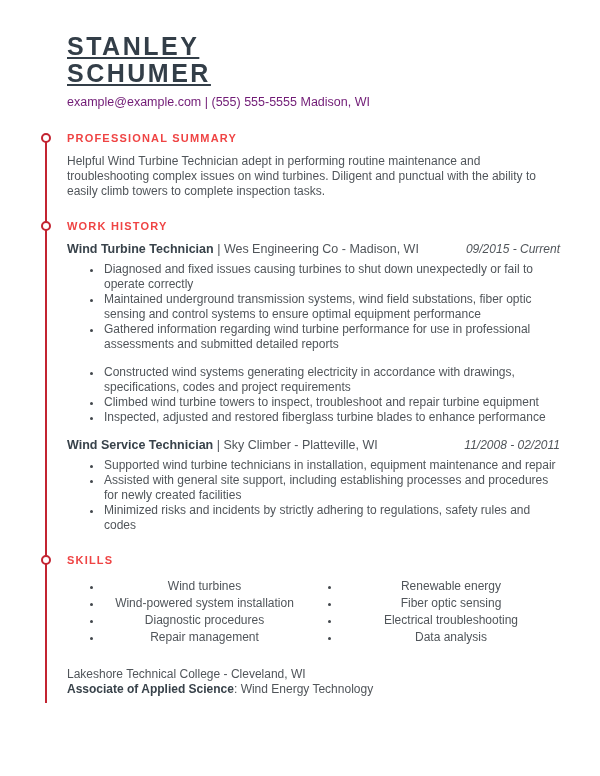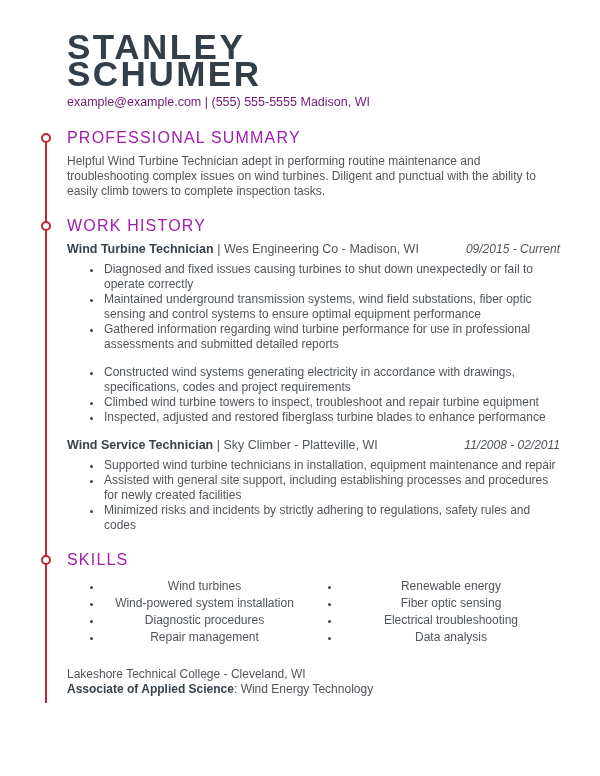--- a/index.html
+++ b/index.html
@@ -10,45 +10,46 @@
     font-family: "Liberation Sans", sans-serif;
   }
   .page {
     width: 600px; height: 776px;
     padding: 33px 40px 0 67px;
     overflow: hidden;
     background: #ffffff;
   }
   
   .name {
-    font-size: 35px; font-weight: bold;
+    font-size: 25px; font-weight: bold;
     letter-spacing: 2.5px; line-height: 27px;
     color: #333e48;
+    text-decoration: underline;
   }
   .name span { display: block; }
   .contact {
     margin-top: 8px;
     font-size: 12.5px; line-height: 14px;
     color: #701a75;
   }
   
   .tl { position: relative; margin-top: 22px; padding-bottom: 6px; }
   .tl::before {
     content: "";
     position: absolute; left: -22px; top: 7px; bottom: 0;
     width: 2px; background: #c32431;
   }
   section { margin: 0 0 20px 0; }
   section:last-child { margin-bottom: 0; }
   h2 {
     position: relative;
     margin: 0 0 9px 0;
-    font-size: 16px; line-height: 14px;
-    font-weight: normal; letter-spacing: 1.2px;
-    color: #a21caf;
+    font-size: 11px; line-height: 14px;
+    font-weight: bold; letter-spacing: 1.2px;
+    color: #ef4444;
   }
   .dot {
     position: absolute; left: -26px; top: 2px;
     width: 10px; height: 10px;
     border: 2px solid #c32431; border-radius: 50%;
     background: #ffffff;
   }
   
   .body-text, li {
     font-size: 12px; line-height: 15px;

